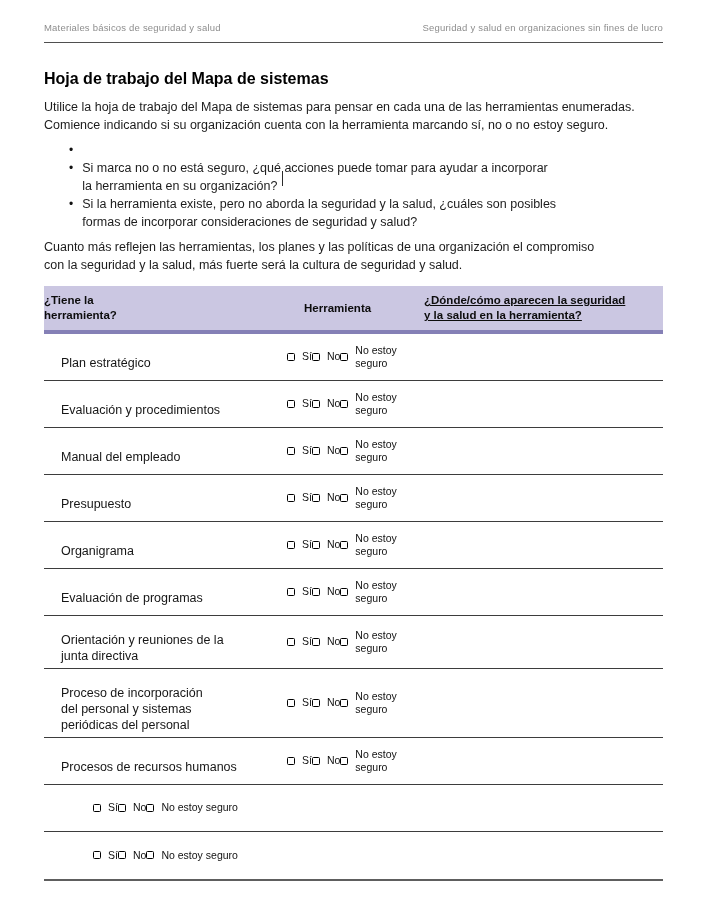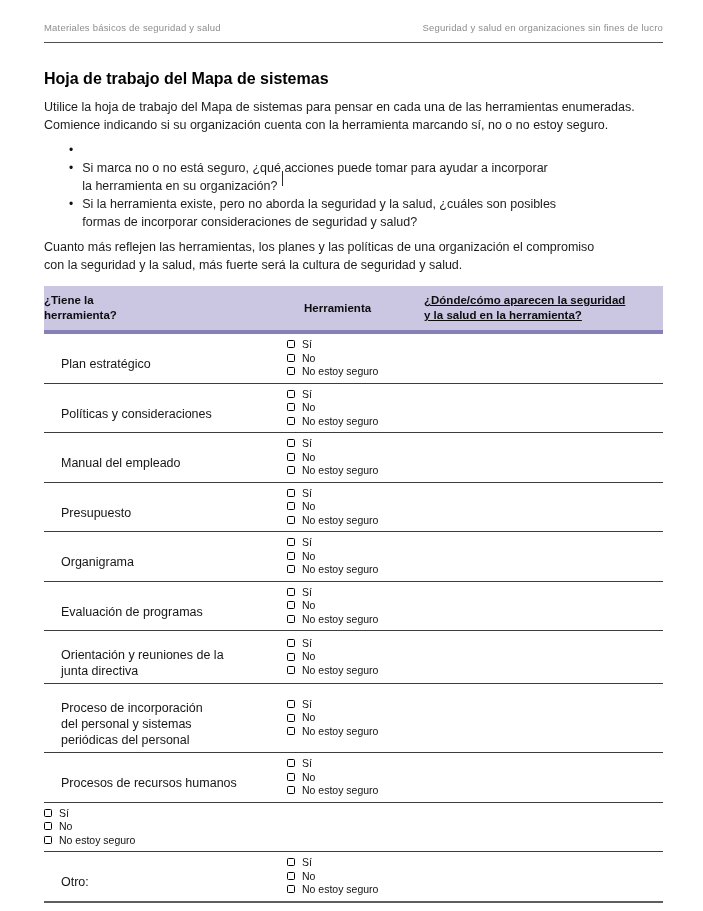--- a/index.html
+++ b/index.html
@@ -46,21 +46,21 @@
 
   .t-row {
     display: grid; grid-template-columns: 243px 137px 1fr;
     align-items: center;
     border-bottom: 1px solid #3d3d3d;
     padding: 4px 0;
     min-height: 47px;
   }
   .t-row:last-child { border-bottom: none; }
   .t-label { font-size: 12.5px; line-height: 16px; padding-left: 17px; white-space: pre-line; color: #161616; margin-top: 12px; }
-  .opts { display: flex; flex-direction: column; justify-content: center; }
+  .opts { display: flex; justify-content: center; }
   .opt { display: flex; align-items: center; gap: 7px; font-size: 10.5px; line-height: 13.5px; color: #111; }
   .box { width: 8px; height: 8px; border: 1.4px solid #000; border-radius: 1.5px; flex: 0 0 auto; margin-top: -1px; }
   .answer-cell { align-self: stretch; }
 </style>
 </head>
 <body>
 
 <div class="page">
 
   <div class="running-header">
@@ -115,21 +115,21 @@
               <span>No</span>
             </div>
             <div class="opt">
               <span class="box"></span>
               <span>No estoy seguro</span>
             </div>
           </div>
           <div class="answer-cell"></div>
         </div>
         <div class="t-row">
-          <div class="t-label">Políticas y consideraciones</div>
+          <div class="t-label">Evaluación y procedimientos</div>
           <div class="opts">
             <div class="opt">
               <span class="box"></span>
               <span>Sí</span>
             </div>
             <div class="opt">
               <span class="box"></span>
               <span>No</span>
             </div>
             <div class="opt">
@@ -279,21 +279,20 @@
               <span>No</span>
             </div>
             <div class="opt">
               <span class="box"></span>
               <span>No estoy seguro</span>
             </div>
           </div>
           <div class="answer-cell"></div>
         </div>
         <div class="t-row">
-          <div class="t-label">Otro:</div>
           <div class="opts">
             <div class="opt">
               <span class="box"></span>
               <span>Sí</span>
             </div>
             <div class="opt">
               <span class="box"></span>
               <span>No</span>
             </div>
             <div class="opt">

